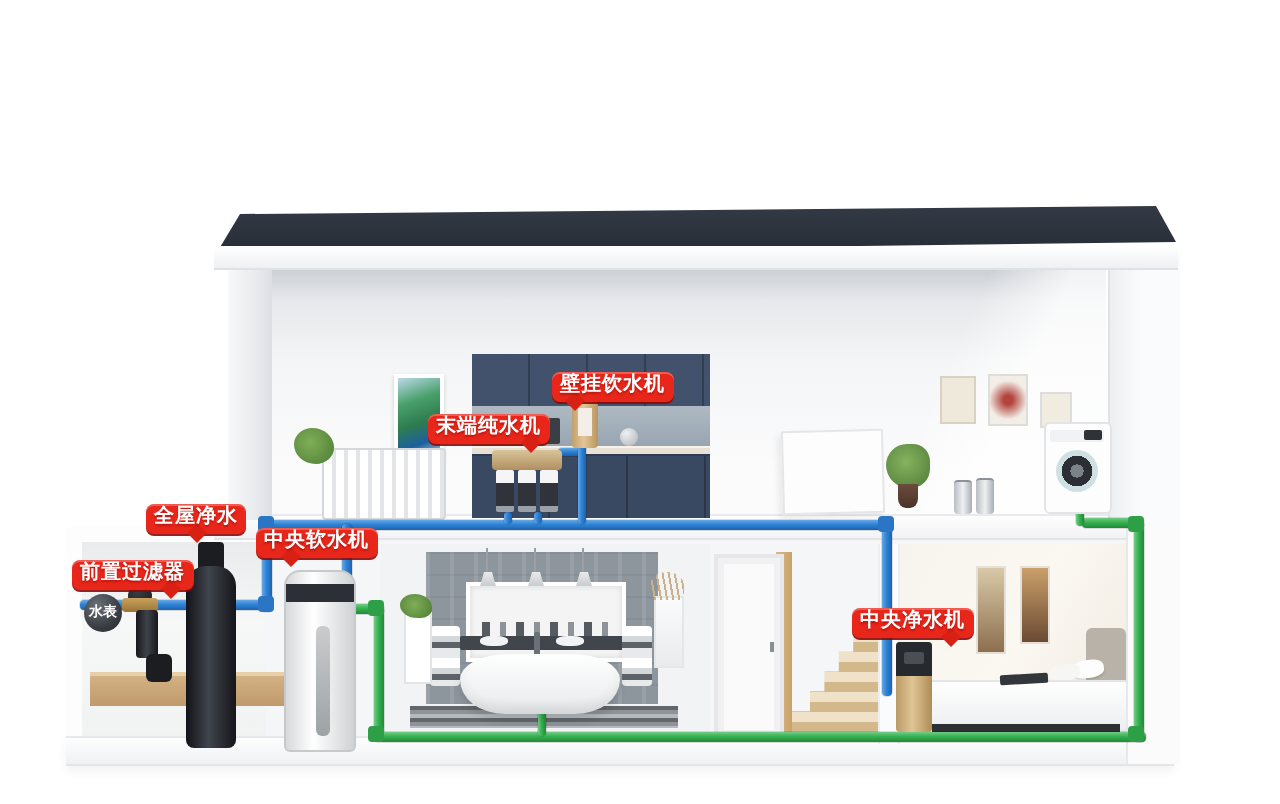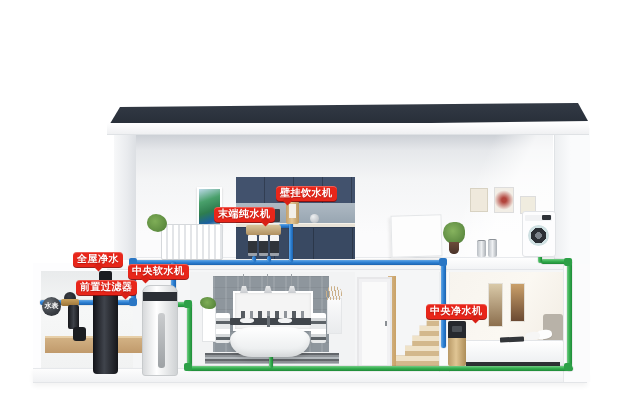--- a/index.html
+++ b/index.html
@@ -236,20 +236,20 @@
   </div>
   <div class="tag" style="left:214px;top:207px;">
     <span>末端纯水机</span><i class="tail" style="right:6px;"></i>
   </div>
   <div class="tag" style="left:73px;top:252px;">
     <span>全屋净水</span><i class="tail" style="left:22px;"></i>
   </div>
   <div class="tag" style="left:128px;top:264px;">
     <span>中央软水机</span><i class="tail" style="left:14px;"></i>
   </div>
-  <div class="tag" style="left:36px;top:280px;margin-left:40px;">
+  <div class="tag" style="left:36px;top:280px;">
     <span>前置过滤器</span><i class="tail" style="right:8px;"></i>
   </div>
   <div class="tag" style="left:426px;top:304px;">
     <span>中央净水机</span><i class="tail" style="right:8px;"></i>
   </div>
 
 </div>
 
 </body></html>

